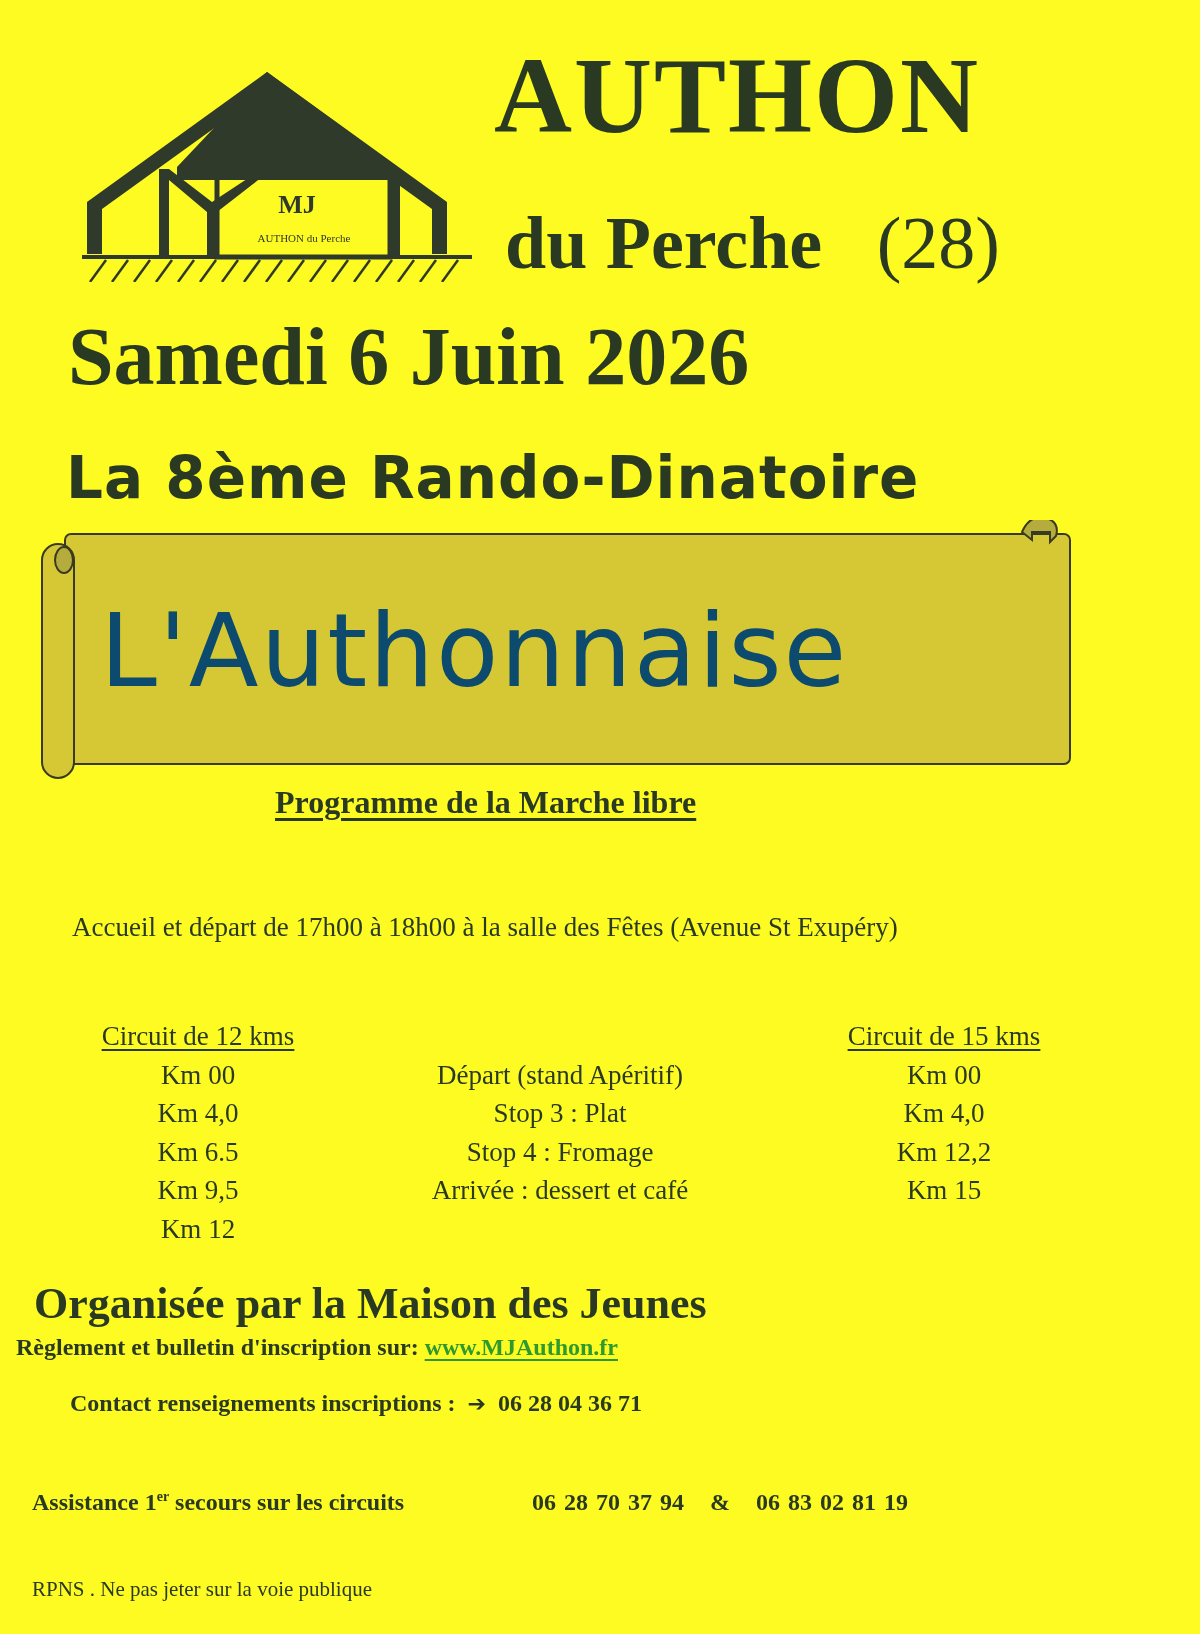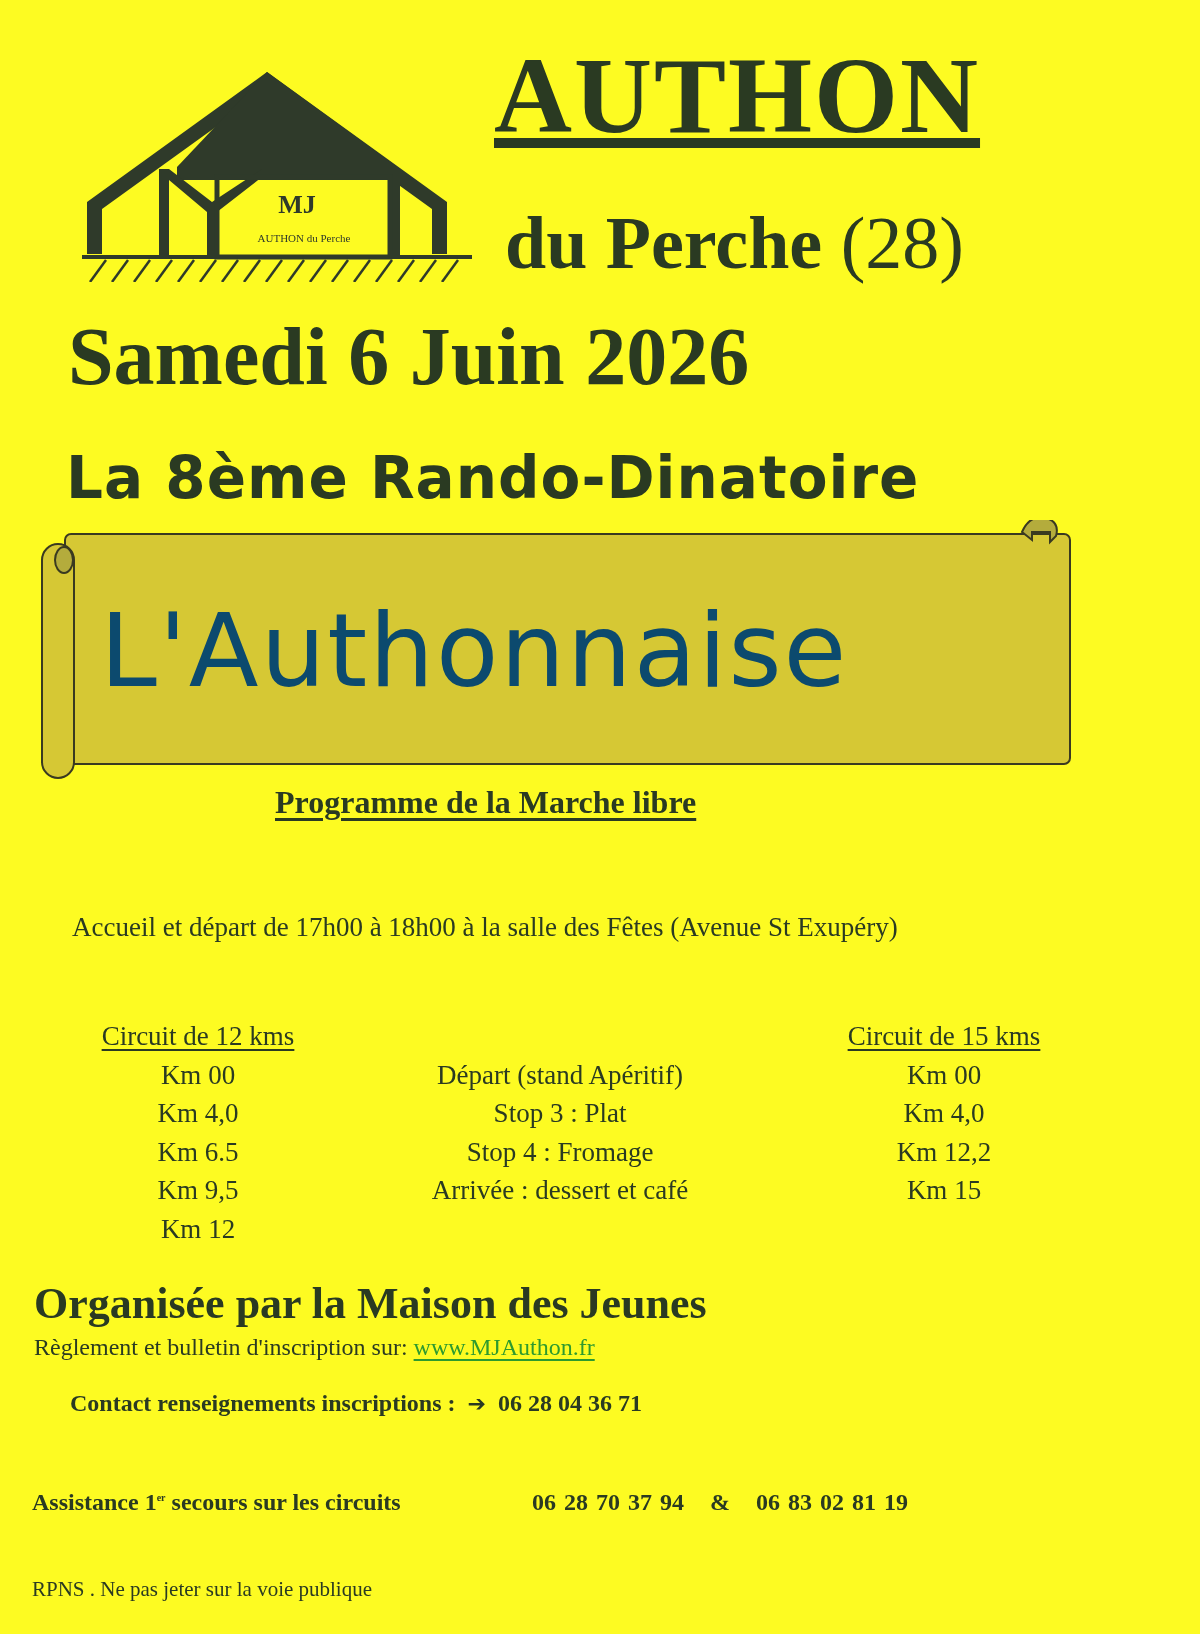--- a/index.html
+++ b/index.html
@@ -20,29 +20,28 @@
     
     .logo { left: 82px; top: 72px; width: 390px; height: 210px; }
     .logo svg { width: 100%; height: 100%; display: block; }
 
     
     .title-authon {
       left: 494px; top: 42px;
       font-size: 108px; font-weight: bold; letter-spacing: 2px;
       line-height: 1;
       white-space: nowrap;
-      text-decoration: underline;
     }
     .title-perche {
       left: 505px; top: 206px;
       font-size: 74px; font-weight: bold;
       line-height: 1;
       white-space: nowrap;
     }
-    .title-perche .dept { font-weight: normal; }
+    .title-perche .dept { font-weight: normal; margin-left: 36px; }
     .title-date {
       left: 68px; top: 316px;
       font-size: 82px; font-weight: bold;
       line-height: 1;
       white-space: nowrap;
       text-align: right;
     }
     .title-rando {
       left: 66px; top: 449px;
       font-family: "DejaVu Sans", sans-serif;
@@ -86,43 +85,43 @@
     .col-mid { left: 390px; width: 340px; }
     .col-right { left: 826px; width: 236px; }
     .col-mid .spacer { height: 38.5px; }
 
     .organise {
       left: 34px; top: 1278px;
       font-size: 44px; font-weight: bold;
       white-space: nowrap;
     }
     .reglement {
-      left: 34px; top: 1334px;
-      font-size: 24px; font-weight: normal;
+      left: 16px; top: 1334px;
+      font-size: 24px; font-weight: bold;
       white-space: nowrap;
     }
     .reglement .link {
       color: #2e9a2e;
       text-decoration: underline;
       text-underline-offset: 4px;
     }
     .contact {
       left: 34px; top: 1390px;
       font-size: 24px; font-weight: bold;
       white-space: nowrap;
       margin-left: 36px;
     }
     .contact .arrow { font-family: "DejaVu Sans", sans-serif; font-size: 22px; margin: 0 6px; }
 
     .assistance {
       left: 32px; top: 1489px;
       font-size: 24px; font-weight: bold;
       white-space: nowrap;
     }
-    .assistance sup { font-size: 10px; }
+    .assistance sup { font-size: 14px; }
     .assist-phones {
       left: 532px; top: 1489px;
       font-size: 24px; font-weight: bold;
       white-space: nowrap;
       word-spacing: 2px;
     }
     .assist-phones .amp { margin: 0 18px; }
 
     .rpns {
       left: 32px; top: 1577px;

